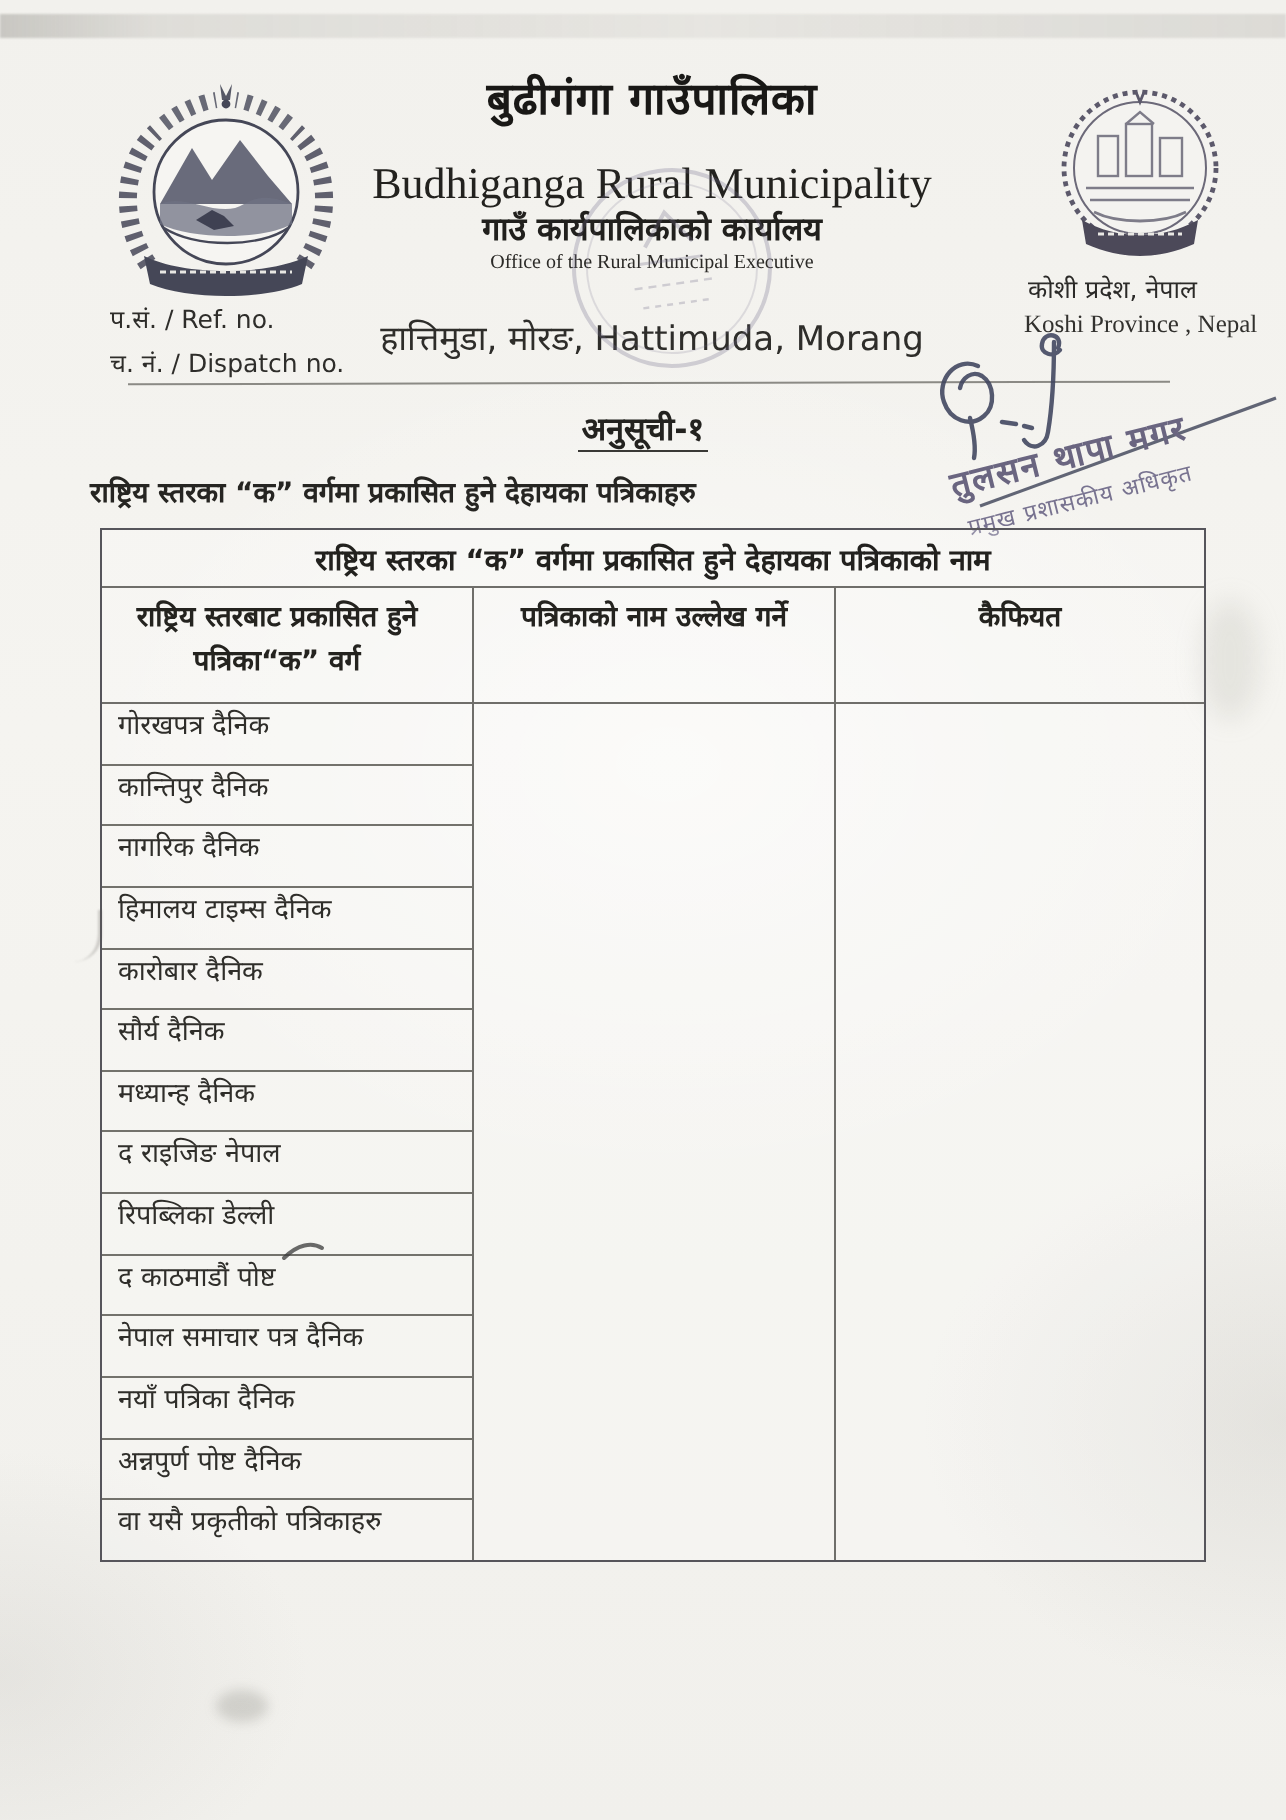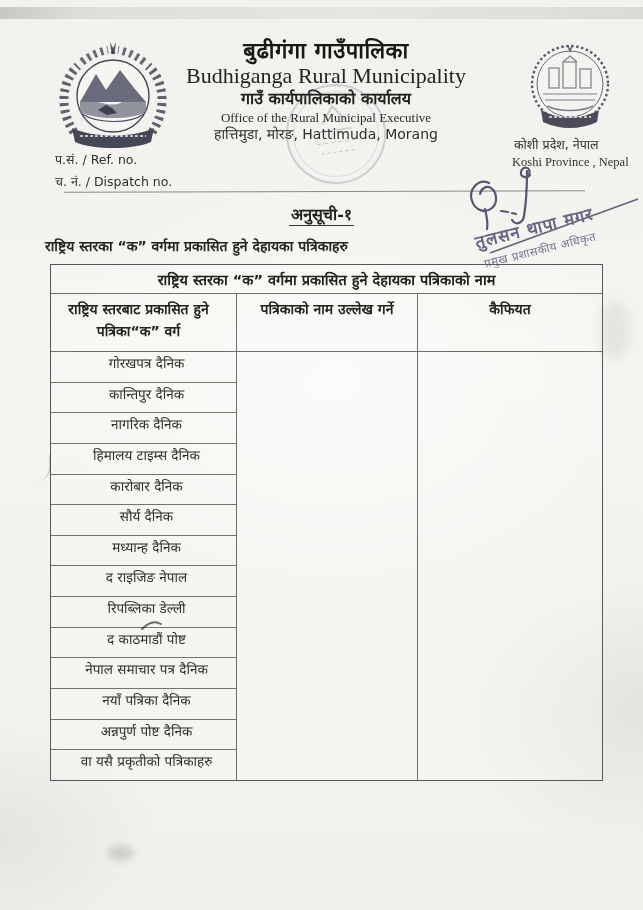--- a/index.html
+++ b/index.html
@@ -18,24 +18,24 @@
     color:#2c2b28;
   }
   .top-strip{
     position:absolute;left:0;top:7px;width:643px;height:12px;
     background:linear-gradient(90deg, rgba(150,148,142,.45), rgba(178,176,170,.30) 12%, rgba(190,188,182,.22) 55%, rgba(170,168,162,.30) 100%);
     filter:blur(.4px);
   }
   
   .hdr-center{position:absolute;left:158px;top:40px;width:336px;text-align:center;}
   .t-np{font-size:22px;font-weight:700;letter-spacing:.5px;color:#191816;line-height:1.0;}
-  .t-en{font-family:"Liberation Serif",serif;font-size:22px;color:#23221f;margin-top:3px;line-height:1.0;}
+  .t-en{font-family:"Liberation Serif",serif;font-size:22px;color:#23221f;margin-top:19px;line-height:1.0;}
   .t-office-np{font-size:16px;font-weight:700;color:#21201d;margin-top:4px;line-height:1.05;}
-  .t-office-en{font-family:"Liberation Serif",serif;font-size:13px;color:#2b2a27;margin-top:3px;line-height:1.05;}
-  .t-addr{font-size:14px;color:#2e2d2a;margin-top:0;}
+  .t-office-en{font-family:"Liberation Serif",serif;font-size:10px;color:#2b2a27;margin-top:3px;line-height:1.05;}
+  .t-addr{font-size:17px;color:#2e2d2a;margin-top:20px;}
   .emblem{position:absolute;left:52px;top:40px;}
   .seal{position:absolute;left:521px;top:42px;}
   .prov-np{position:absolute;left:514px;top:136px;width:126px;font-size:12.5px;color:#2b2a28;}
   .prov-en{position:absolute;left:512px;top:155px;width:131px;font-family:"Liberation Serif",serif;font-size:12.5px;color:#32312e;}
   .ref-no{position:absolute;left:55px;top:151px;font-size:12.5px;color:#2e2d2a;}
   .disp-no{position:absolute;left:55px;top:173px;font-size:12.5px;color:#2e2d2a;}
   .hdr-line{position:absolute;left:64px;top:191px;width:521px;height:1px;background:#8b8a85;transform:rotate(-.15deg);}
   
   .mid-stamp{position:absolute;left:286px;top:84px;width:100px;height:100px;opacity:.5;transform:rotate(-8deg);}
   .mid-stamp .ring{position:absolute;inset:0;border-radius:50%;border:2px solid rgba(110,104,134,.55);}
@@ -67,21 +67,21 @@
     display:flex;align-items:center;justify-content:center;
     font-size:14.5px;font-weight:600;color:#22211e;
   }
   .ft-head{display:flex;flex:0 0 57px;border-bottom:1px solid #6f6e6a;}
   .ft-head .hc{display:flex;justify-content:center;padding-top:5px;text-align:center;
     font-size:14px;font-weight:600;color:#24231f;line-height:1.55;}
   .hc1{width:186px;border-right:1px solid #6f6e6a;padding-left:10px;padding-right:20px;box-sizing:border-box;}
   .hc2{width:180px;border-right:1px solid #6f6e6a;}
   .hc3{flex:1;}
   .ft-body{flex:1;display:flex;min-height:0;}
-  .col-rows{width:186px;border-right:1px solid #6f6e6a;display:flex;flex-direction:column;box-sizing:border-box;text-align:center;}
+  .col-rows{width:186px;border-right:1px solid #6f6e6a;display:flex;flex-direction:column;box-sizing:border-box;}
   .t-row{flex:1;border-bottom:1px solid #73726c;font-size:13.5px;color:#2f2e2a;padding:4px 2px 0 8px;line-height:1.1;}
   .t-row:last-child{border-bottom:none;}
   .col-empty2{width:180px;border-right:1px solid #6f6e6a;}
   .col-empty3{flex:1;}
   
   .fold-mark{position:absolute;left:31px;top:455px;width:18px;height:26px;border-right:2px solid rgba(90,88,84,.25);border-radius:0 0 14px 0;filter:blur(.6px);}
   .pen-tick{position:absolute;left:138px;top:616px;}
   .smudge-a{position:absolute;left:108px;top:845px;width:26px;height:16px;background:rgba(120,118,112,.25);border-radius:50%;filter:blur(3px);}
   .smudge-b{position:absolute;left:600px;top:300px;width:30px;height:60px;background:rgba(160,158,150,.18);border-radius:50%;filter:blur(6px);}
 </style>

